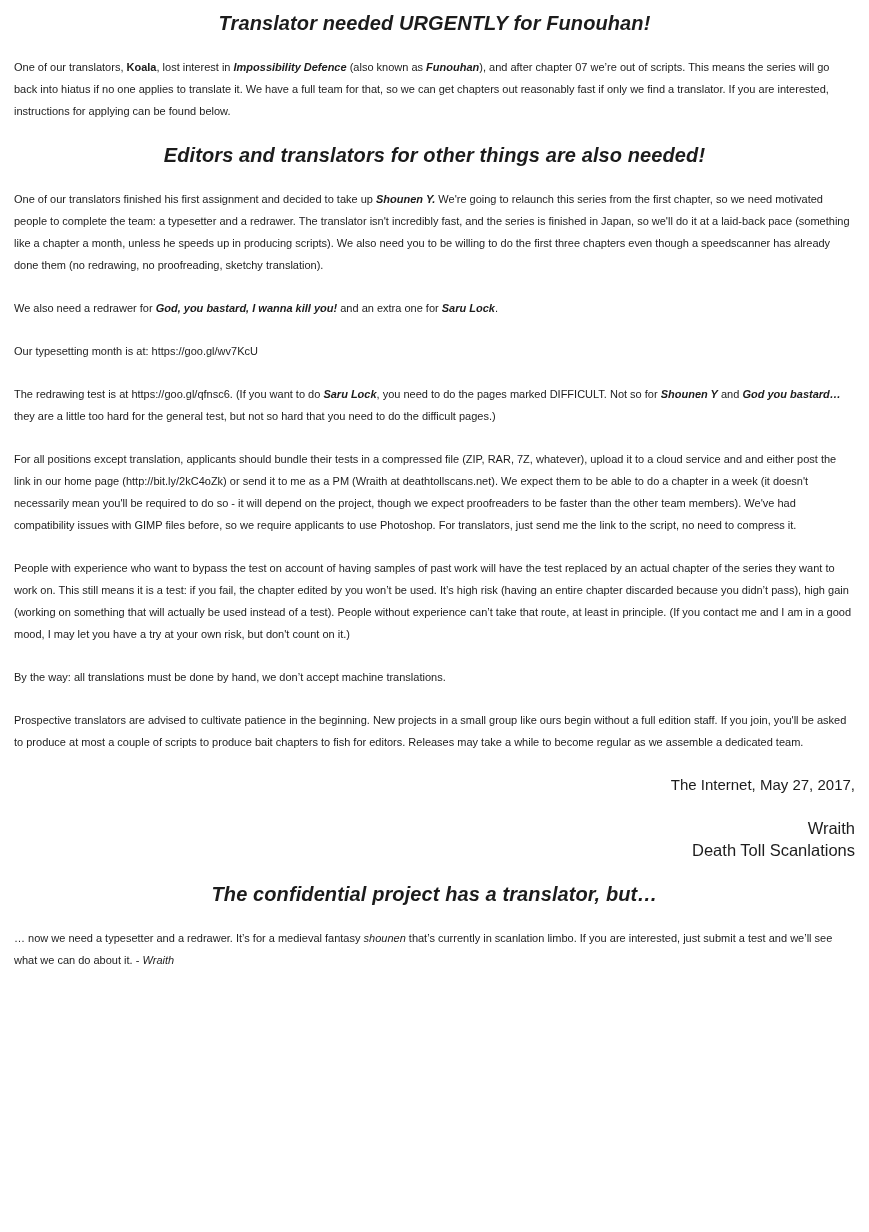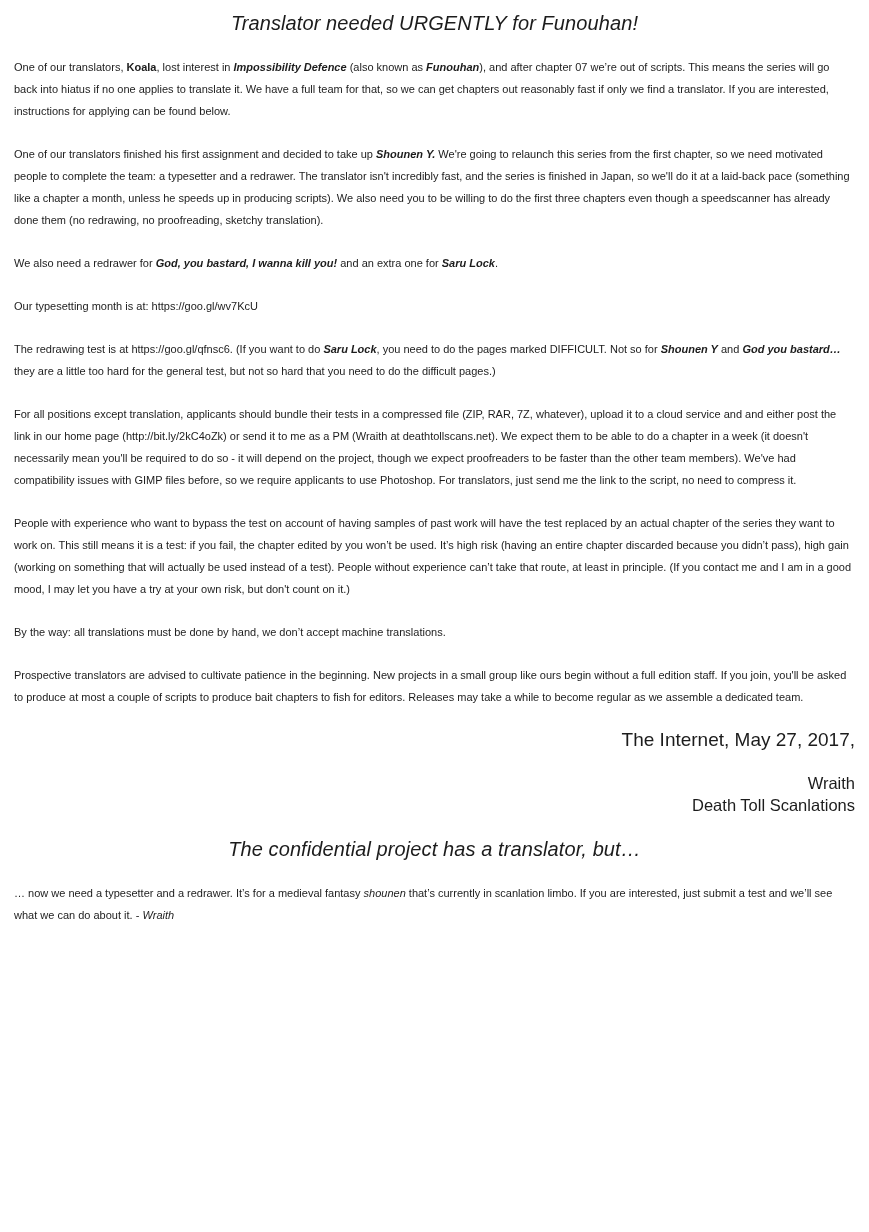--- a/index.html
+++ b/index.html
@@ -17,35 +17,35 @@
     box-sizing: border-box;
     width: 869px;
     min-height: 1232px;
     padding: 2px 14px 10px 14px;
     background: #ffffff;
   }
   .content { width: 100%; }
   .doc-heading {
     font-size: 20px;
     line-height: 24px;
-    font-weight: normal;
+    font-weight: bold;
     font-style: italic;
     text-align: center;
     margin: 21px 0;
     letter-spacing: 0.1px;
   }
   .content > :first-child { margin-top: 9px; }
   .doc-para {
     font-size: 11px;
     line-height: 22px;
     margin: 21px 0;
     text-align: left;
   }
   .doc-line {
-    font-size: 19px;
+    font-size: 15px;
     line-height: 22px;
     margin: 21px 0;
   }
   .doc-signature {
     font-size: 16.5px;
     line-height: 22px;
     margin: 21px 0;
   }
   .b  { font-weight: bold; }
   .i  { font-style: italic; }
@@ -53,20 +53,21 @@
   .align-right  { text-align: right; }
   .align-center { text-align: center; }
 </style>
 </head>
 <body>
 
 <div class="page">
   <div class="content" id="doc">
       <h2 class="doc-heading align-center">Translator needed URGENTLY for Funouhan!</h2>
       <p class="doc-para"><span>One of our translators, </span><span class="b">Koala</span><span>, lost interest in </span><span class="bi">Impossibility Defence</span><span> (also known as </span><span class="bi">Funouhan</span><span>), and after chapter 07 we’re out of scripts. This means the series will go back into hiatus if no one applies to translate it. We have a full team for that, so we can get chapters out reasonably fast if only we find a translator. If you are interested, instructions for applying can be found below.</span></p>
+      <h2 class="doc-heading align-center">Editors and translators for other things are also needed!</h2>
       <p class="doc-para"><span>One of our translators finished his first assignment and decided to take up </span><span class="bi">Shounen Y.</span><span> We're going to relaunch this series from the first chapter, so we need motivated people to complete the team: a typesetter and a redrawer. The translator isn't incredibly fast, and the series is finished in Japan, so we'll do it at a laid-back pace (something like a chapter a month, unless he speeds up in producing scripts). We also need you to be willing to do the first three chapters even though a speedscanner has already done them (no redrawing, no proofreading, sketchy translation).</span></p>
       <p class="doc-para"><span>We also need a redrawer for </span><span class="bi">God, you bastard, I wanna kill you!</span><span> and an extra one for </span><span class="bi">Saru Lock</span><span>.</span></p>
       <p class="doc-para"><span>Our typesetting month is at: https://goo.gl/wv7KcU</span></p>
       <p class="doc-para"><span>The redrawing test is at https://goo.gl/qfnsc6. (If you want to do </span><span class="bi">Saru Lock</span><span>, you need to do the pages marked DIFFICULT. Not so for </span><span class="bi">Shounen Y</span><span> and </span><span class="bi">God you bastard…</span><span>&nbsp; they are a little too hard for the general test, but not so hard that you need to do the difficult pages.)</span></p>
       <p class="doc-para"><span>For all positions except translation, applicants should bundle their tests in a compressed file (ZIP, RAR, 7Z, whatever), upload it to a cloud service and and either post the link in our home page (http://bit.ly/2kC4oZk) or send it to me as a PM (Wraith at deathtollscans.net). We expect them to be able to do a chapter in a week (it doesn't necessarily mean you'll be required to do so - it will depend on the project, though we expect proofreaders to be faster than the other team members). We've had compatibility issues with GIMP files before, so we require applicants to use Photoshop. For translators, just send me the link to the script, no need to compress it.</span></p>
       <p class="doc-para"><span>People with experience who want to bypass the test on account of having samples of past work will have the test replaced by an actual chapter of the series they want to work on. This still means it is a test: if you fail, the chapter edited by you won’t be used. It’s high risk (having an entire chapter discarded because you didn’t pass), high gain (working on something that will actually be used instead of a test). People without experience can’t take that route, at least in principle. (If you contact me and I am in a good mood, I may let you have a try at your own risk, but don't count on it.)</span></p>
       <p class="doc-para"><span>By the way: all translations must be done by hand, we don’t accept machine translations.</span></p>
       <p class="doc-para"><span>Prospective translators are advised to cultivate patience in the beginning. New projects in a small group like ours begin without a full edition staff. If you join, you'll be asked to produce at most a couple of scripts to produce bait chapters to fish for editors. Releases may take a while to become regular as we assemble a dedicated team.</span></p>
       <div class="doc-line align-right">The Internet, May 27, 2017,</div>
       <div class="doc-signature align-right">

